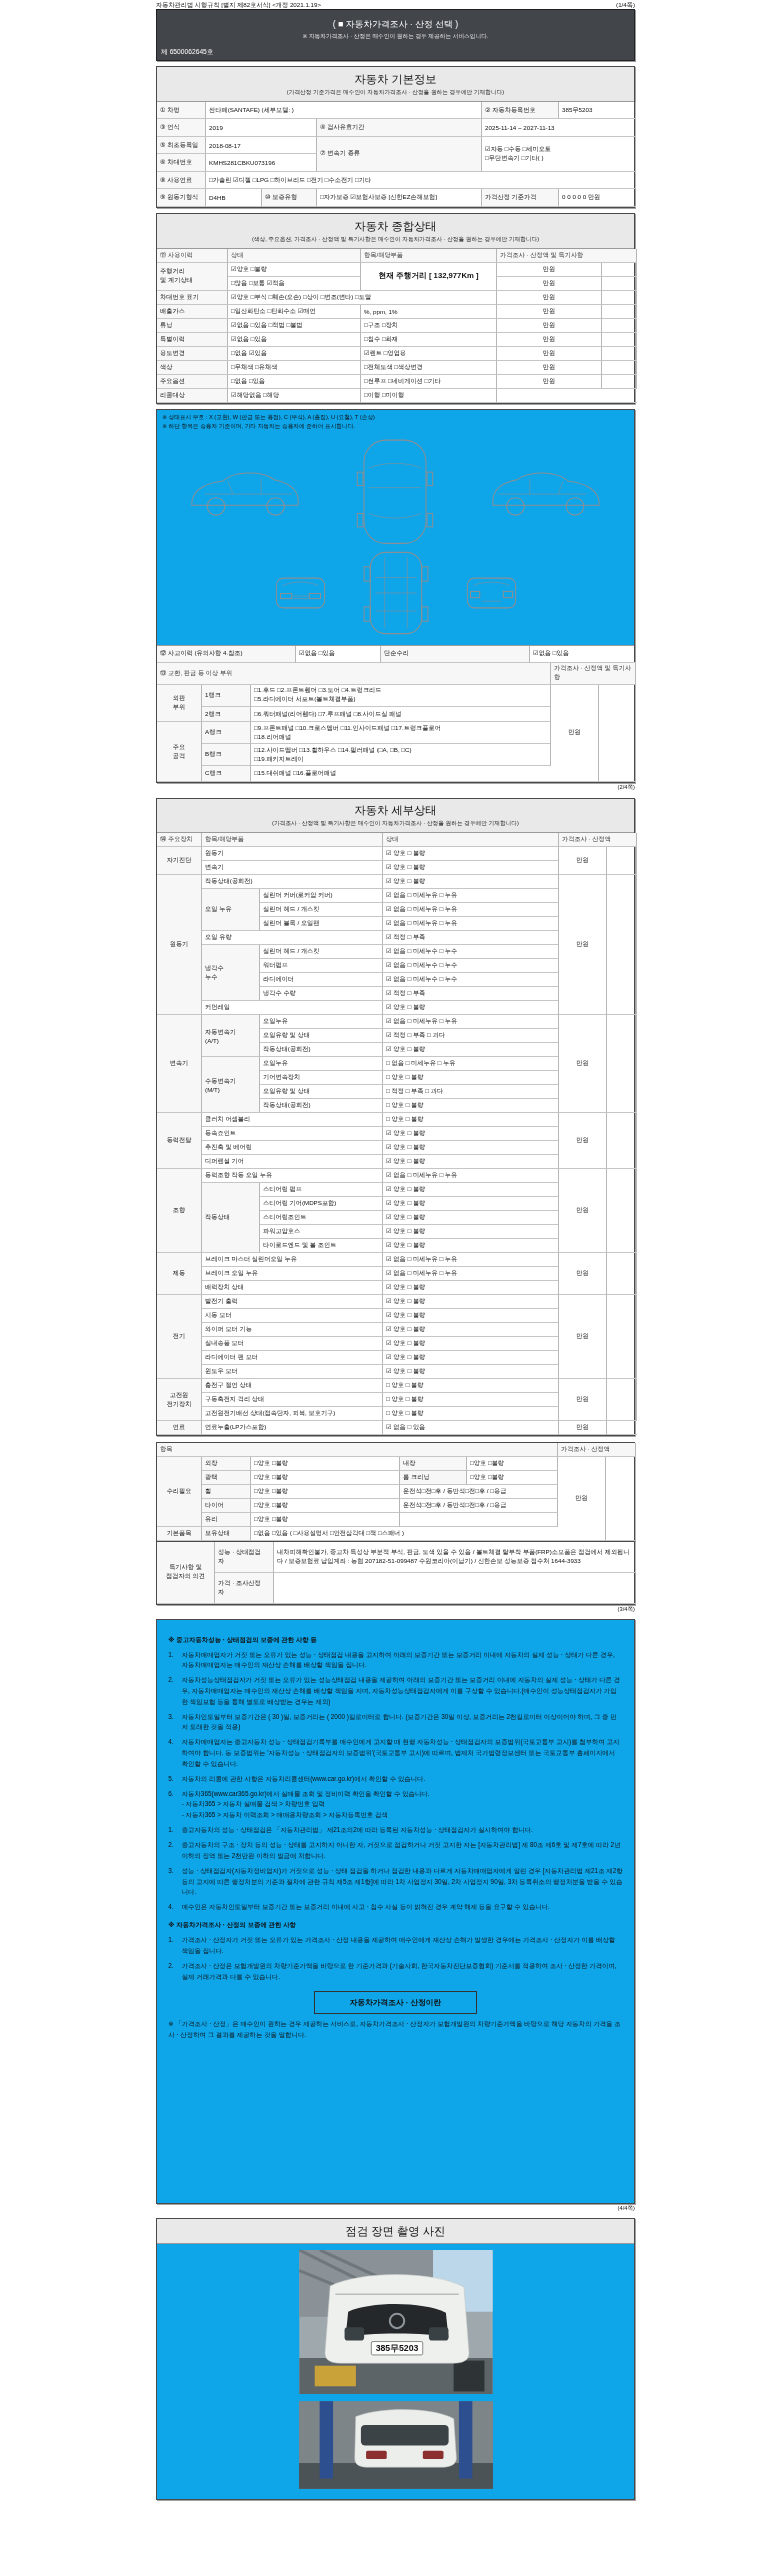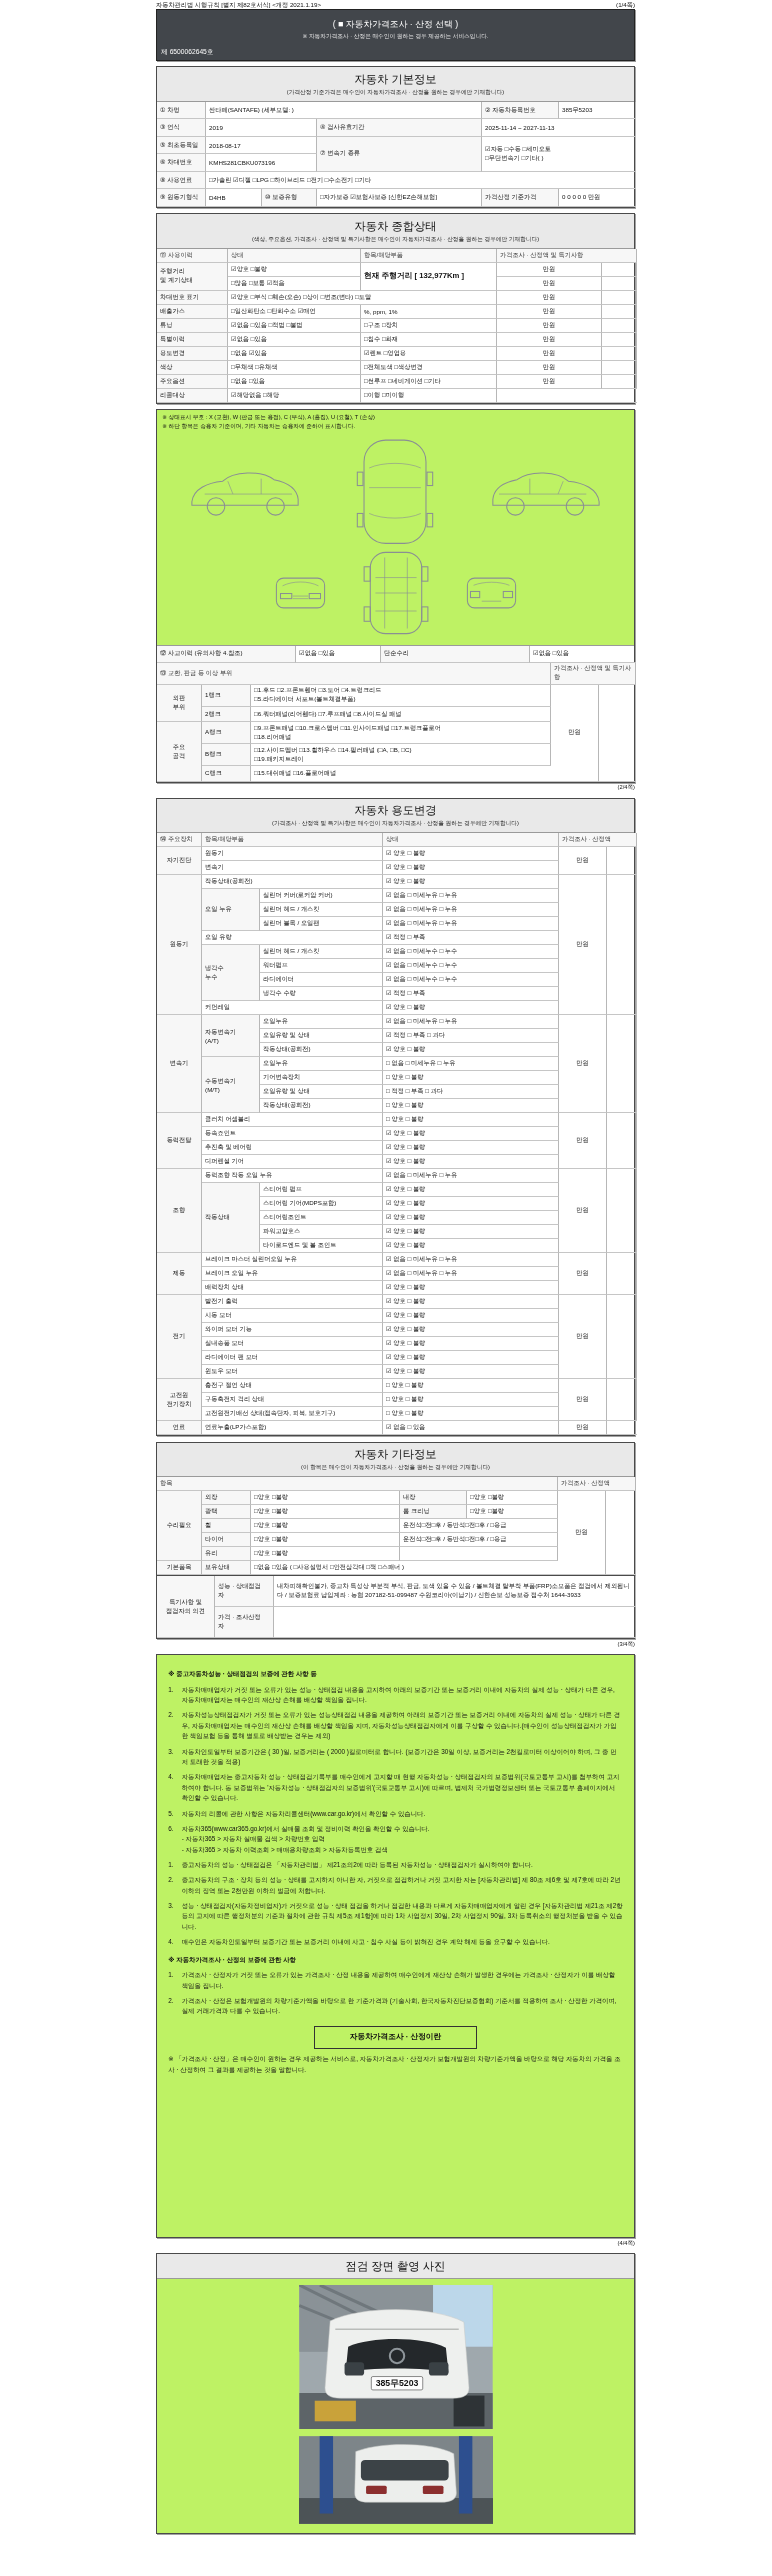--- a/index.html
+++ b/index.html
@@ -5,21 +5,21 @@
   html,body{margin:0;padding:0;background:#fff;}
   body{width:773px;height:2576px;position:relative;
        font-family:"Liberation Sans","DejaVu Sans",sans-serif;color:#111;}
   .topline{position:absolute;left:156px;top:1px;width:479px;font-size:6.2px;display:flex;justify-content:space-between;}
   .doc{position:absolute;left:156px;top:9.3px;width:479px;}
   .hdrbox{background:#42464b;color:#fff;border:0.5px solid #222;padding:5.2px 4.1px 3.1px 4.1px;box-shadow:1px 1px 0 rgba(70,70,70,.55);}
   .hdrbox .t1{text-align:center;font-size:14px;letter-spacing:0.5px;margin-top:7.2px;}
   .hdrbox .t2{text-align:center;font-size:8.8px;margin-top:3.1px;}
   .hdrbox .t3{text-align:center;font-size:5.7px;margin-top:2.1px;color:#e8e8e8;}
   .hdrbox .docno{font-size:6.7px;margin-top:7.2px;}
-  .box{border:1px solid #4a4a4a;box-shadow:1px 1px 0 rgba(70,70,70,.5);margin-top:5.2px;background:#bef264;}
+  .box{border:1px solid #4a4a4a;box-shadow:1px 1px 0 rgba(70,70,70,.5);margin-top:5.2px;background:#0ea5e9;}
   .band{background:#e9e9e9;border-bottom:0.5px solid #9a9a9a;padding:4.6px 0 4.1px 0;}
   .band .bt{text-align:center;font-size:11.3px;}
   .band .bs{text-align:center;font-size:5.7px;margin-top:2.1px;color:#222;}
   .gt{background:#fff;}
   .tc{border-right:0.5px solid #b7b7b7;border-bottom:0.5px solid #c6c6c6;padding:1.5px 3.1px;font-size:6.2px;
       display:flex;flex-direction:column;justify-content:center;box-sizing:border-box;}
   .tc:last-child{border-right:none;}
   .lbl,.g,.sub,.head{background:#f7f7f7;}
   .head{font-size:6.2px;color:#333;}
   .g{align-items:center;text-align:center;}
@@ -156,21 +156,21 @@
         <div class="tc head" style="grid-area: 1 / 4 / span 1 / span 2;">
           <div>가격조사 · 산정액 및 특기사항</div>
         </div>
         <div class="tc lbl" style="grid-area: 2 / 1 / span 2 / span 1;">
           <div>주행거리</div>
           <div>및 계기상태</div>
         </div>
         <div class="tc st" style="grid-area: 2 / 2 / span 1 / span 1;">
           <div>☑양호  □불량</div>
         </div>
-        <div class="tc big" style="grid-area: 2 / 3 / span 2 / span 1;">
+        <div class="tc big" style="grid-area: 2 / 3 / span 2 / span 1; align-items: center;">
           <div>현재 주행거리 [ 132,977Km ]</div>
         </div>
         <div class="tc price" style="grid-area: 2 / 4 / span 1 / span 1;">
           <div>만원</div>
         </div>
         <div class="tc note" style="grid-area: 2 / 5 / span 1 / span 1;">
           <div></div>
         </div>
         <div class="tc st" style="grid-area: 3 / 2 / span 1 / span 1;">
           <div>□많음  □보통  ☑적음</div>
@@ -428,21 +428,21 @@
         </div>
         <div class="tc st" style="grid-area: 6 / 3 / span 1 / span 1;">
           <div>□15.대쉬패널  □16.플로어패널</div>
         </div>
       </div>
   </div>
   <div class="pgmark">(2/4쪽)</div>
 
   <div class="box">
     <div class="band">
-      <div class="bt">자동차 용도변경</div>
+      <div class="bt">자동차 세부상태</div>
       <div class="bs">(가격조사 · 산정액 및 특기사항은 매수인이 자동차가격조사 · 산정을 원하는 경우에만 기재합니다)</div>
     </div>
     <div class="gt" id="t-detail" style="display: grid; grid-template-columns: 45px 58px 123px 176px 48px 30px; grid-auto-rows: minmax(14px, auto);">
         <div class="tc head" style="grid-area: 1 / 1 / span 1 / span 1;">
           <div>⑭ 주요장치</div>
         </div>
         <div class="tc head" style="grid-area: 1 / 2 / span 1 / span 2;">
           <div>항목/해당부품</div>
         </div>
         <div class="tc head" style="grid-area: 1 / 4 / span 1 / span 1;">
@@ -800,24 +800,20 @@
         <div class="tc price" style="grid-area: 43 / 5 / span 1 / span 1;">
           <div>만원</div>
         </div>
         <div class="tc note" style="grid-area: 43 / 6 / span 1 / span 1;">
           <div></div>
         </div>
       </div>
   </div>
 
   <div class="box">
-    <div class="band">
-      <div class="bt">자동차 기타정보</div>
-      <div class="bs">(이 항목은 매수인이 자동차가격조사 · 산정을 원하는 경우에만 기재합니다)</div>
-    </div>
     <div class="gt" id="t-other" style="display: grid; grid-template-columns: 45px 49px 149px 67px 91px 48px 30px; grid-auto-rows: minmax(14px, auto);">
         <div class="tc head" style="grid-area: 1 / 1 / span 1 / span 5;">
           <div>항목</div>
         </div>
         <div class="tc head" style="grid-area: 1 / 6 / span 1 / span 2;">
           <div>가격조사 · 산정액</div>
         </div>
         <div class="tc g" style="grid-area: 2 / 1 / span 5 / span 1;">
           <div>수리필요</div>
         </div>

